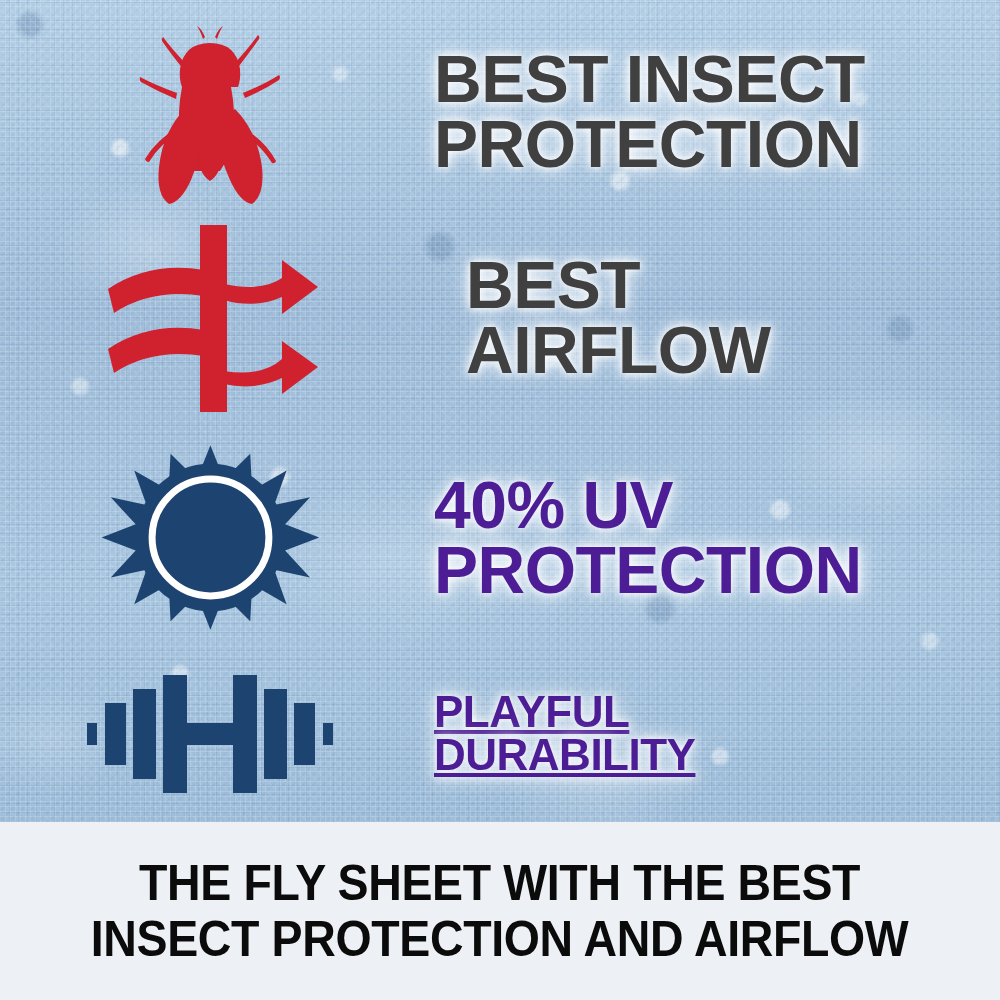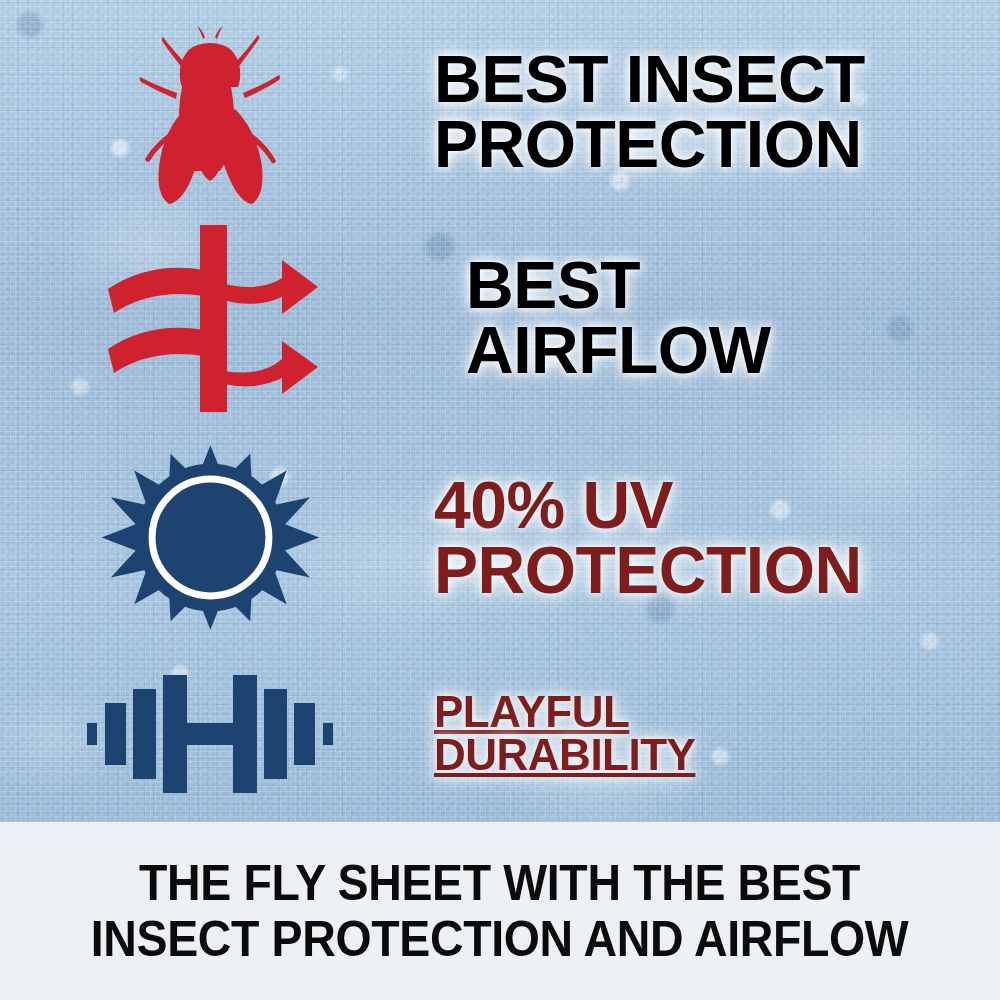--- a/index.html
+++ b/index.html
@@ -104,28 +104,28 @@
 
   .headline {
     margin: 0;
     font-family: "Liberation Sans", sans-serif;
     font-weight: 700;
     line-height: .98;
     letter-spacing: -0.5px;
     white-space: pre-line;
   }
   .headline.red {
-    color: #000000;
+    color: #404040;
     text-shadow:
       0 0 7px rgba(255,255,255,.95),
       0 0 14px rgba(255,255,255,.85),
       0 0 22px rgba(255,255,255,.6);
   }
   .headline.navy {
-    color: #7f1d1d;
+    color: #4c1d95;
     text-shadow:
       0 0 7px rgba(255,255,255,.95),
       0 0 15px rgba(255,255,255,.9),
       0 0 24px rgba(255,255,255,.65);
   }
 
   
   .caption-bar {
     position: absolute;
     left: 0;

